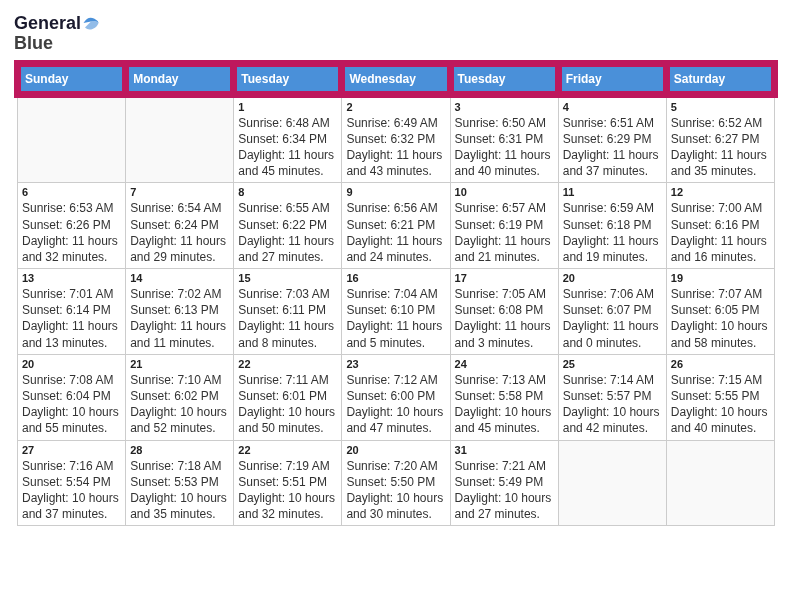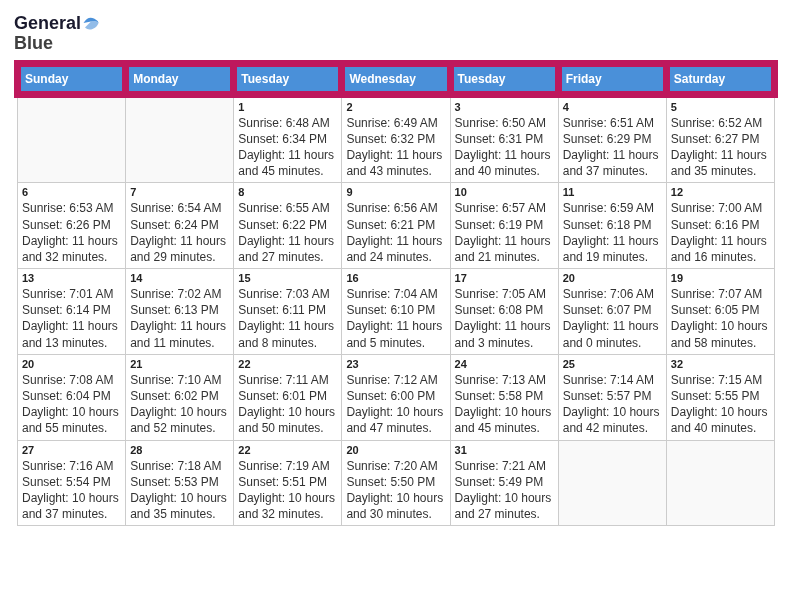--- a/index.html
+++ b/index.html
@@ -280,21 +280,21 @@
 Sunset: 5:58 PM
 Daylight: 10 hours and 45 minutes.</div>
           </td>
           <td>
             <div class="day-num">25</div>
             <div class="day-info">Sunrise: 7:14 AM
 Sunset: 5:57 PM
 Daylight: 10 hours and 42 minutes.</div>
           </td>
           <td>
-            <div class="day-num">32</div>
+            <div class="day-num">26</div>
             <div class="day-info">Sunrise: 7:15 AM
 Sunset: 5:55 PM
 Daylight: 10 hours and 40 minutes.</div>
           </td>
         </tr>
         <tr>
           <td>
             <div class="day-num">27</div>
             <div class="day-info">Sunrise: 7:16 AM
 Sunset: 5:54 PM

